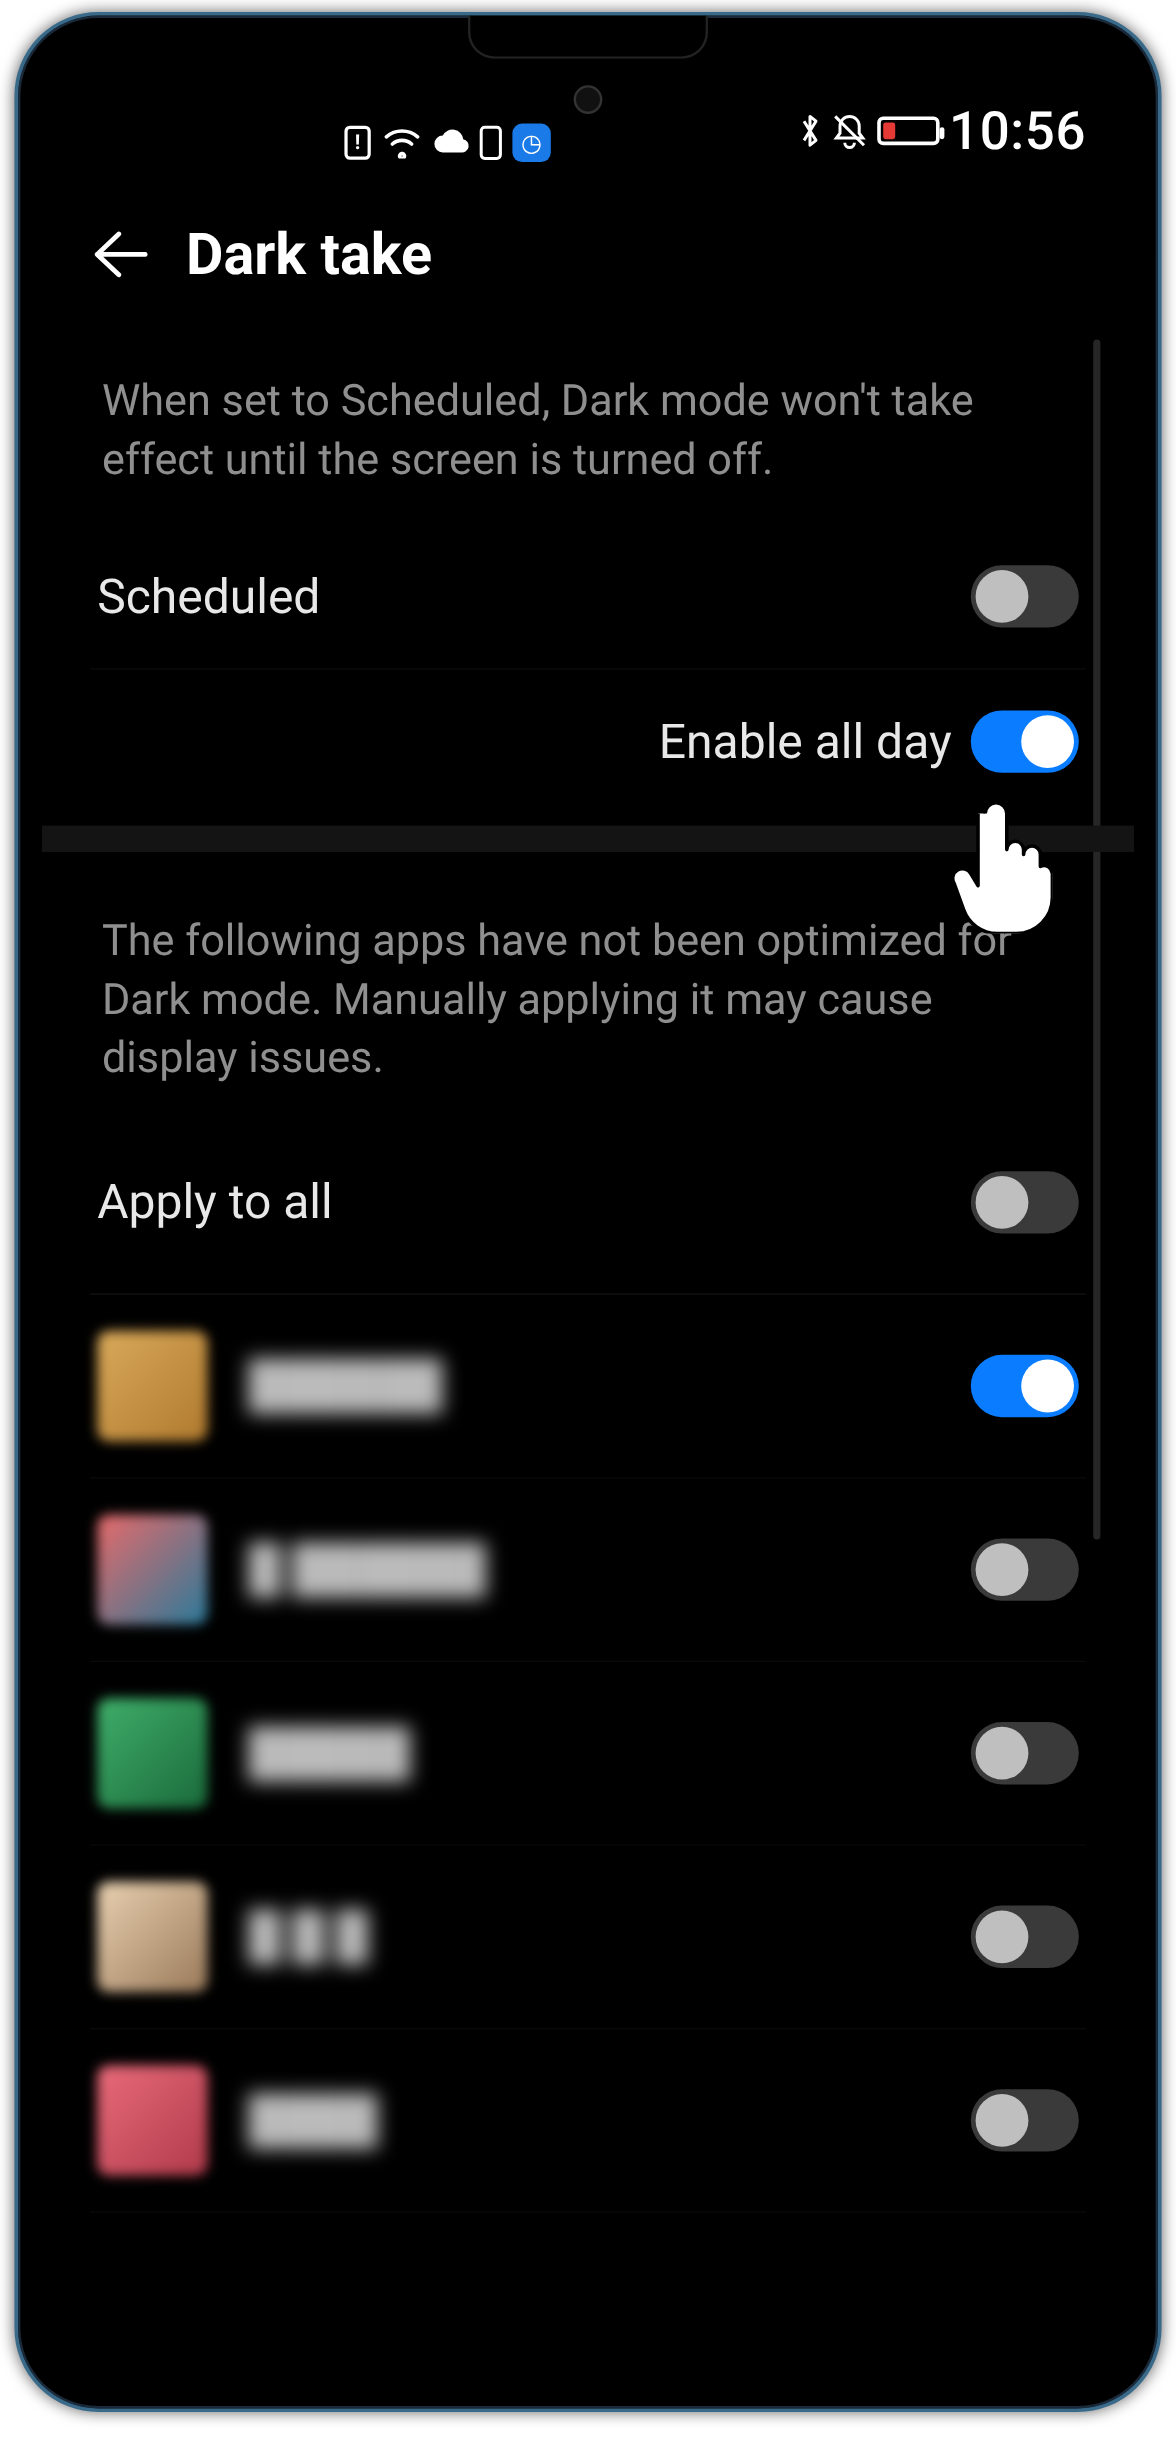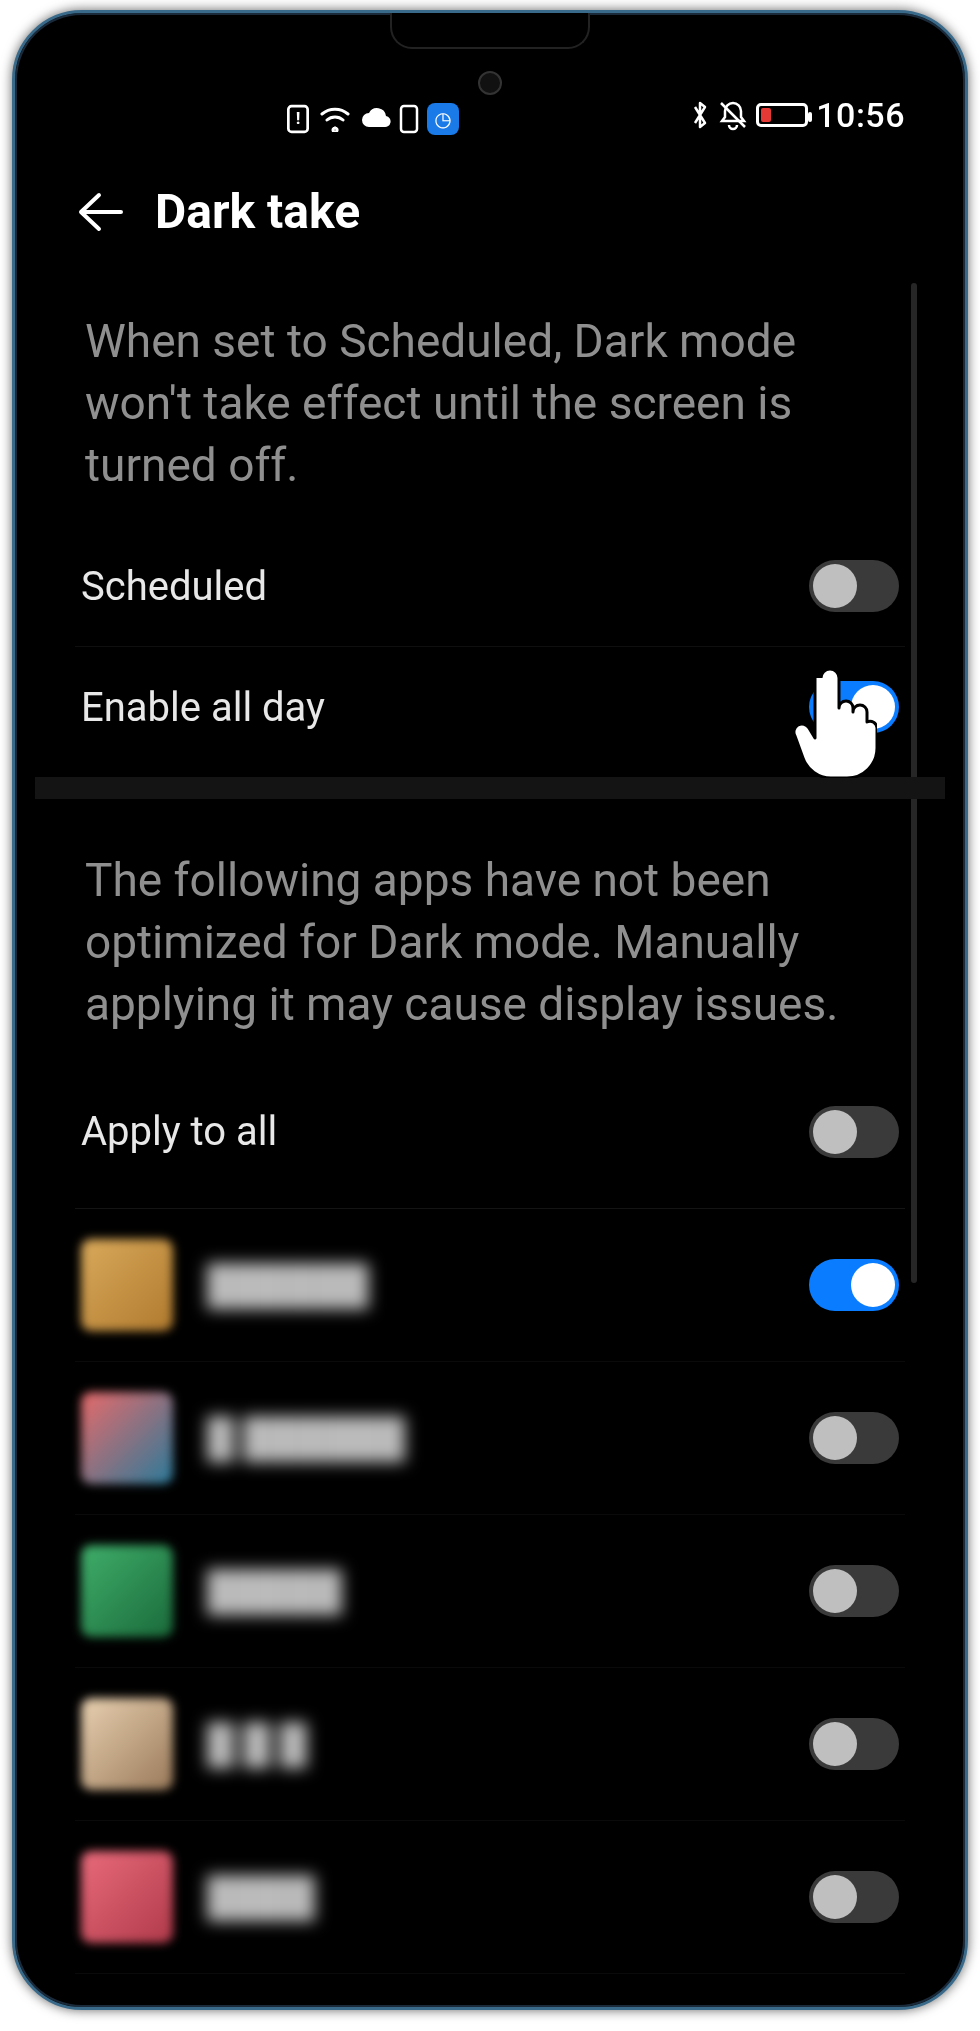--- a/index.html
+++ b/index.html
@@ -62,42 +62,42 @@
       padding: 0 40px 8px;
       color: #fff;
     }
     .status-left, .status-right {
       display: flex;
       align-items: center;
       gap: 8px;
     }
     .status-left { margin-left: 210px; }
     .status-icon { display:inline-flex; align-items:center; justify-content:center; }
-    .status-time { font-size: 34px; font-weight: 500; letter-spacing: .5px; }
+    .status-time { font-size: 44px; font-weight: 500; letter-spacing: .5px; }
     .battery {
       width: 52px; height: 24px;
       border: 3px solid #fff;
       border-radius: 5px;
       position: relative;
       display:inline-block;
     }
     .battery::after { content:""; position:absolute; right:-7px; top:6px; width:4px; height:10px; background:#fff; border-radius:2px; }
     .battery-fill { position:absolute; left:2px; top:2px; bottom:2px; width:10px; background:#e53935; border-radius:2px; }
 
     .header {
       display: flex;
       align-items: center;
       gap: 30px;
       padding: 40px 40px 20px;
     }
     .back-btn { color:#fff; display:flex; align-items:center; cursor:pointer; }
     .header-title { color:#fff; font-size: 48px; font-weight: 700; }
 
     .content { padding: 0 40px; position: relative; }
-    .desc { color:#8f8f8f; font-size: 46px; line-height: 1.35; padding: 50px 10px 30px; }
+    .desc { color:#8f8f8f; font-size: 36px; line-height: 1.35; padding: 50px 10px 30px; }
     .row {
       display:flex; align-items:center; justify-content:space-between;
       padding: 34px 6px;
       border-bottom: 1px solid rgba(255,255,255,.06);
       gap: 16px;
     }
     .row:last-child { border-bottom:none; }
     .row-label { color:#e8e8e8; font-size: 40px; font-weight: 400; }
 
     .toggle {
@@ -224,21 +224,21 @@
     <div class="content">
       <div class="desc">When set to Scheduled, Dark mode won't take effect until the screen is turned off.</div>
 
       <div class="row">
         <span class="row-label">Scheduled</span>
         <span class="toggle">
             <span class="toggle-knob"></span>
           </span>
       </div>
 
-      <div class="row" style="border-bottom:none;">
+      <div class="row" style="border-bottom:none;justify-content:flex-end;">
         <span class="row-label">Enable all day</span>
         <span class="toggle on">
             <span class="toggle-knob"></span>
           </span>
       </div>
 
       <div class="section-divider"></div>
 
       <div class="desc">The following apps have not been optimized for Dark mode. Manually applying it may cause display issues.</div>
 

